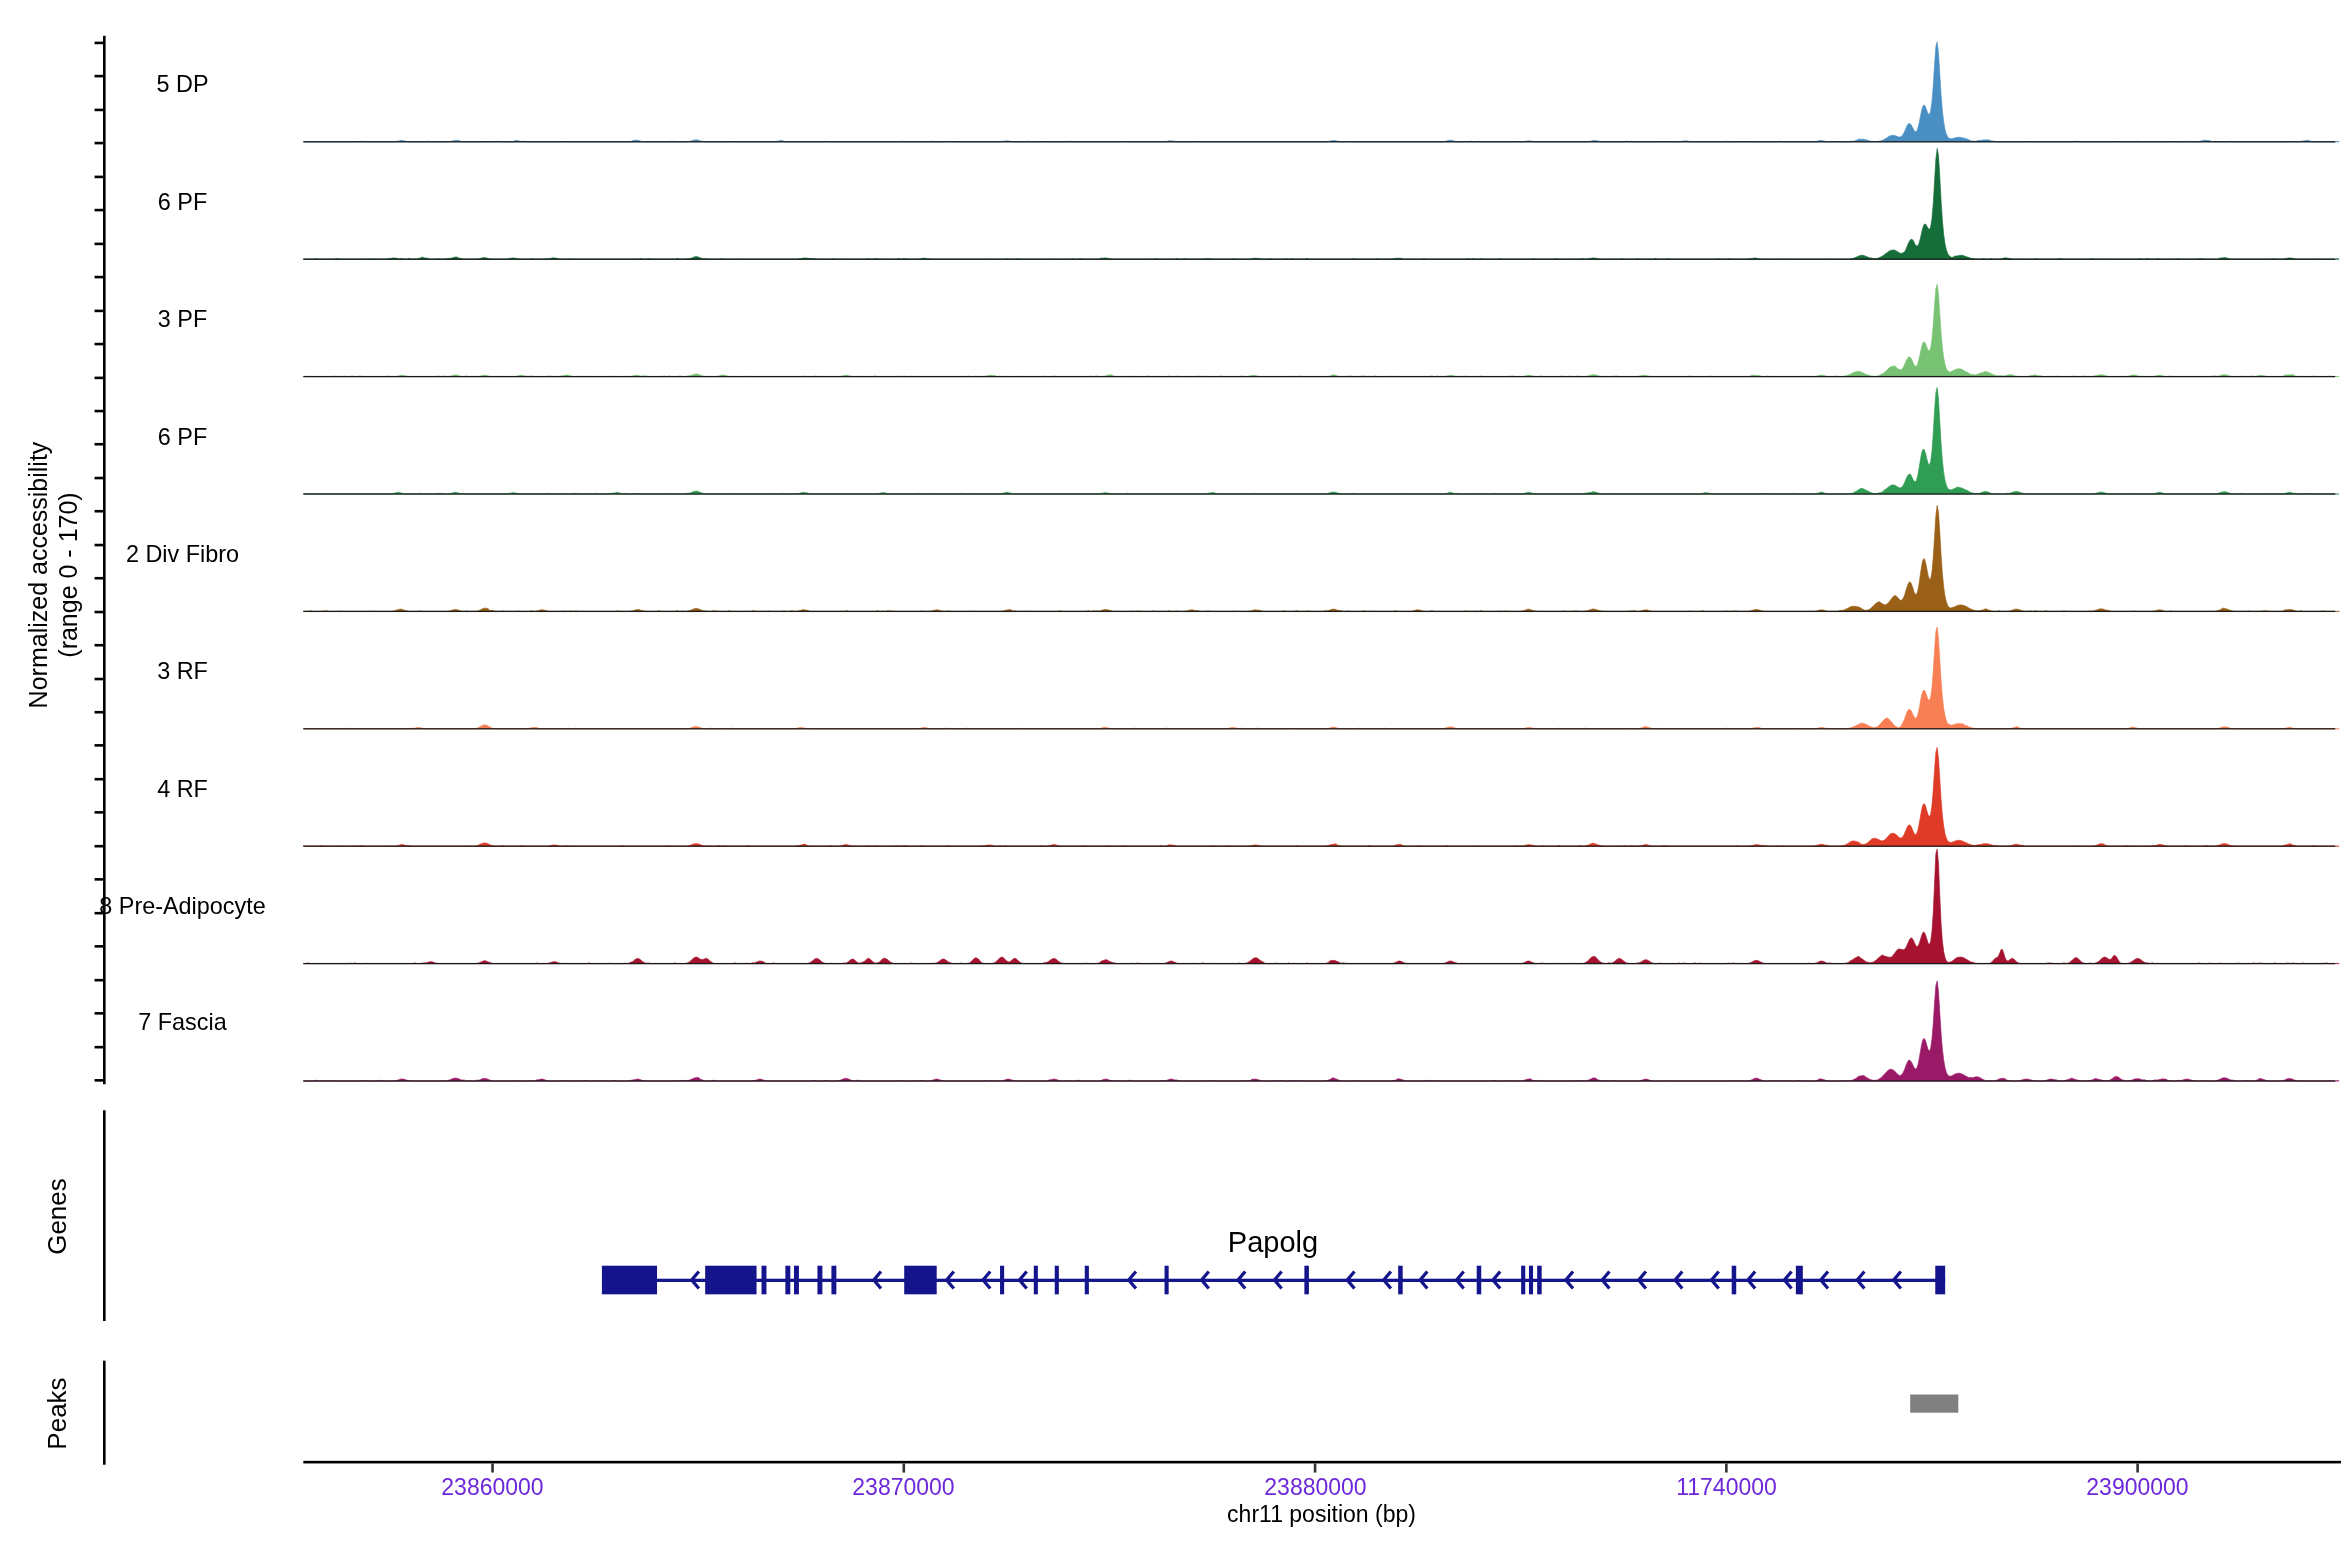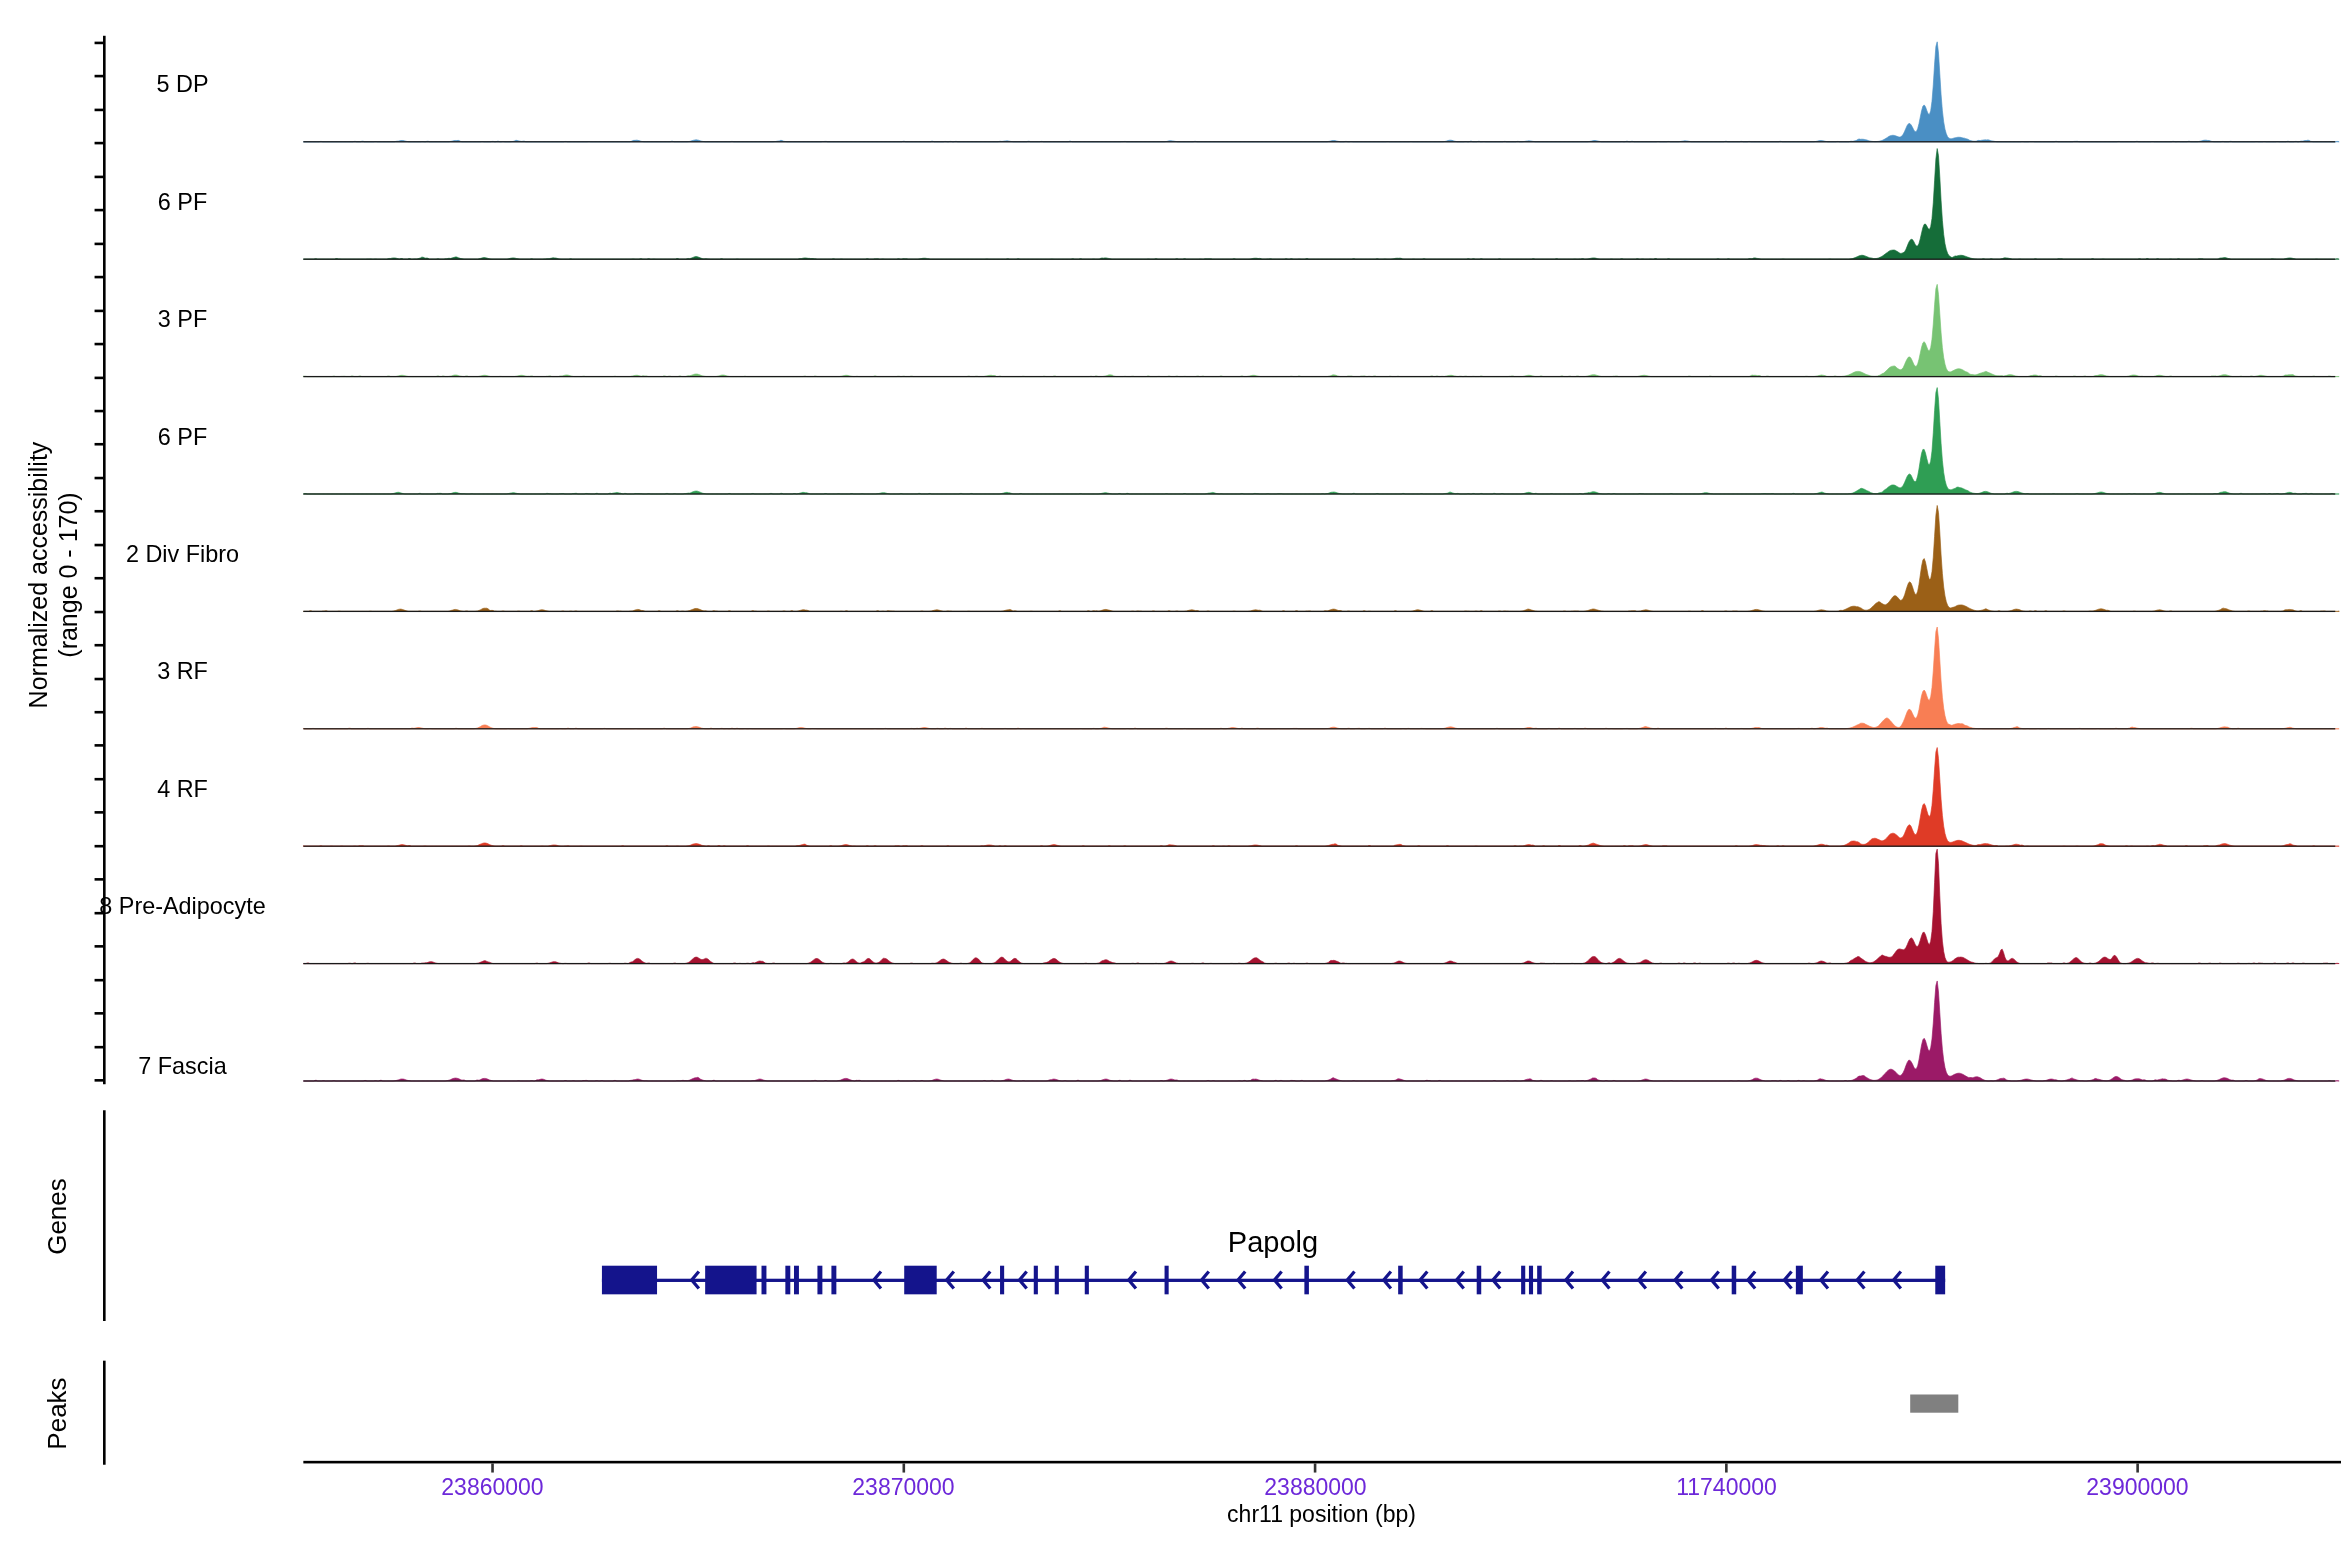--- a/index.html
+++ b/index.html
@@ -137,21 +137,21 @@
 
   <div id="track-labels">
       <div class="lbl track-label" style="top: 70px;">5 DP</div>
       <div class="lbl track-label" style="top: 188px;">6 PF</div>
       <div class="lbl track-label" style="top: 305px;">3 PF</div>
       <div class="lbl track-label" style="top: 423px;">6 PF</div>
       <div class="lbl track-label" style="top: 540px;">2 Div Fibro</div>
       <div class="lbl track-label" style="top: 657px;">3 RF</div>
       <div class="lbl track-label" style="top: 775px;">4 RF</div>
       <div class="lbl track-label" style="top: 892px;">8 Pre-Adipocyte</div>
-      <div class="lbl track-label" style="top: 1052px;">7 Fascia</div>
+      <div class="lbl track-label" style="top: 1008px;">7 Fascia</div>
     </div>
 
   <div class="lbl rot seclab" style="left:-138px;top:1201px;width:390px;">Genes</div>
   <div class="lbl rot seclab" style="left:-138px;top:1398px;width:390px;">Peaks</div>
 
   <div class="lbl gene-name" style="left:1143px;top:1226px;">Papolg</div>
 
   <div id="x-tick-labels">
       <div class="lbl xtick-label" style="left: 395px; top: 1474px;">23860000</div>
       <div class="lbl xtick-label" style="left: 806px; top: 1474px;">23870000</div>

